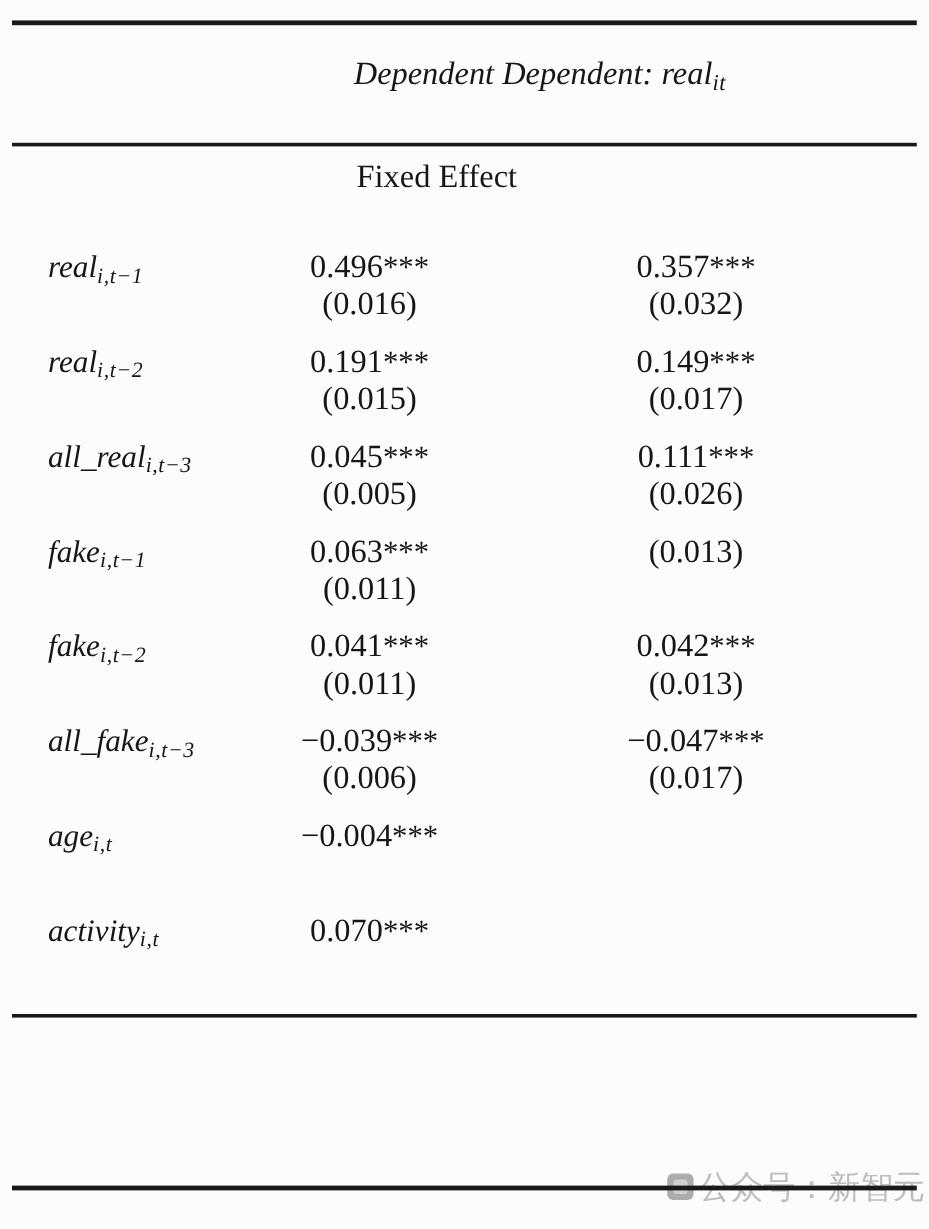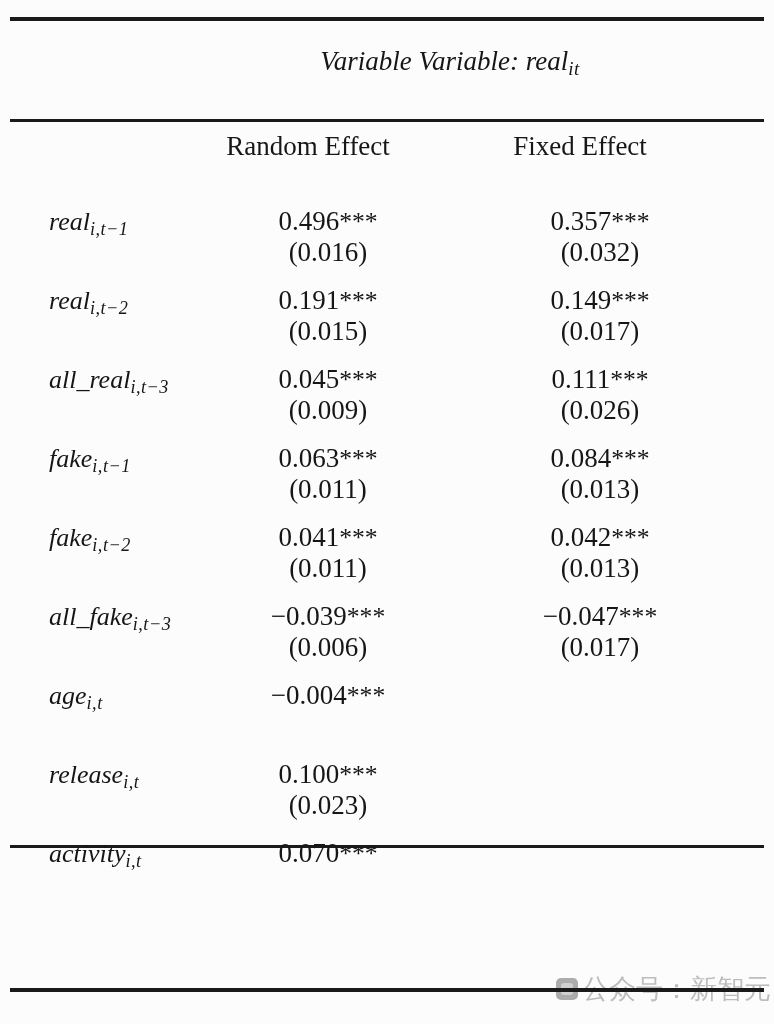--- a/index.html
+++ b/index.html
@@ -59,27 +59,26 @@
     left: 0;
     width: 774px;
   }
   .crow {
     display: flex;
     height: 62px;
     margin-bottom: 17px;
   }
   .rlabel {
     width: 200px;
-    padding-left: 29px;
+    padding-left: 40px;
     box-sizing: border-box;
     font-size: 26px;
     font-style: italic;
     line-height: 31px;
     white-space: nowrap;
-    margin-left: 20px;
   }
   .cell { font-size: 27px; line-height: 31px; text-align: center; }
   .c1 { width: 216px; }
   .c2 { width: 328px; }
   .stars { font-size: 0.95em; }
 
   .watermark {
     position: absolute;
     top: 974px;
     left: 556px;
@@ -119,25 +118,24 @@
   <div class="watermark">
     <span class="wm-logo"></span>
     <span>公众号：新智元</span>
   </div>
 
   <div class="rule thick fg" style="top:17px"></div>
   <div class="rule thin fg" style="top:115px"></div>
   <div class="rule thin fg" style="top:838px"></div>
   <div class="rule thick fg" style="top:978px"></div>
 
-  <div class="dep-title fg"><span>Variable Variable: </span><span>real</span><sub>it</sub></div>
+  <div class="dep-title fg"><span>Dependent Dependent: </span><span>real</span><sub>it</sub></div>
 
   <div class="colheads fg">
     <div class="spacer"></div>
-    <div class="ch1">Random Effect</div>
     <div class="ch2">Fixed Effect</div>
   </div>
 
   <div class="rows fg">
 
     <div class="crow">
       <div class="rlabel"><span>real</span><span class="msub">i,t−1</span></div>
       <div class="cell c1">
           <div><span>0.496</span><span class="stars">***</span></div>
           <div>(0.016)</div>
@@ -157,36 +155,35 @@
       <div class="cell c2">
           <div><span>0.149</span><span class="stars">***</span></div>
           <div>(0.017)</div>
         </div>
     </div>
 
     <div class="crow">
       <div class="rlabel"><span>all_real</span><span class="msub">i,t−3</span></div>
       <div class="cell c1">
           <div><span>0.045</span><span class="stars">***</span></div>
-          <div>(0.009)</div>
+          <div>(0.005)</div>
         </div>
       <div class="cell c2">
           <div><span>0.111</span><span class="stars">***</span></div>
           <div>(0.026)</div>
         </div>
     </div>
 
     <div class="crow">
       <div class="rlabel"><span>fake</span><span class="msub">i,t−1</span></div>
       <div class="cell c1">
           <div><span>0.063</span><span class="stars">***</span></div>
           <div>(0.011)</div>
         </div>
       <div class="cell c2">
-          <div><span>0.084</span><span class="stars">***</span></div>
           <div>(0.013)</div>
         </div>
     </div>
 
     <div class="crow">
       <div class="rlabel"><span>fake</span><span class="msub">i,t−2</span></div>
       <div class="cell c1">
           <div><span>0.041</span><span class="stars">***</span></div>
           <div>(0.011)</div>
         </div>
@@ -212,38 +209,27 @@
       <div class="rlabel"><span>age</span><span class="msub">i,t</span></div>
       <div class="cell c1">
           <div><span>−0.004</span><span class="stars">***</span></div>
         </div>
       <div class="cell c2">
           <div><span></span><span class="stars"></span></div>
           <div></div>
         </div>
     </div>
 
-    <div class="crow">
-      <div class="rlabel"><span>release</span><span class="msub">i,t</span></div>
-      <div class="cell c1">
-          <div><span>0.100</span><span class="stars">***</span></div>
-          <div>(0.023)</div>
+
+    <div class="crow">
+      <div class="rlabel"><span>activity</span><span class="msub">i,t</span></div>
+      <div class="cell c1">
+          <div><span>0.070</span><span class="stars">***</span></div>
         </div>
       <div class="cell c2">
           <div><span></span><span class="stars"></span></div>
           <div></div>
         </div>
     </div>
 
-    <div class="crow">
-      <div class="rlabel"><span>activity</span><span class="msub">i,t</span></div>
-      <div class="cell c1">
-          <div><span>0.070</span><span class="stars">***</span></div>
-        </div>
-      <div class="cell c2">
-          <div><span></span><span class="stars"></span></div>
-          <div></div>
-        </div>
-    </div>
-
   </div>
 
 </div>
 
 </body></html>

